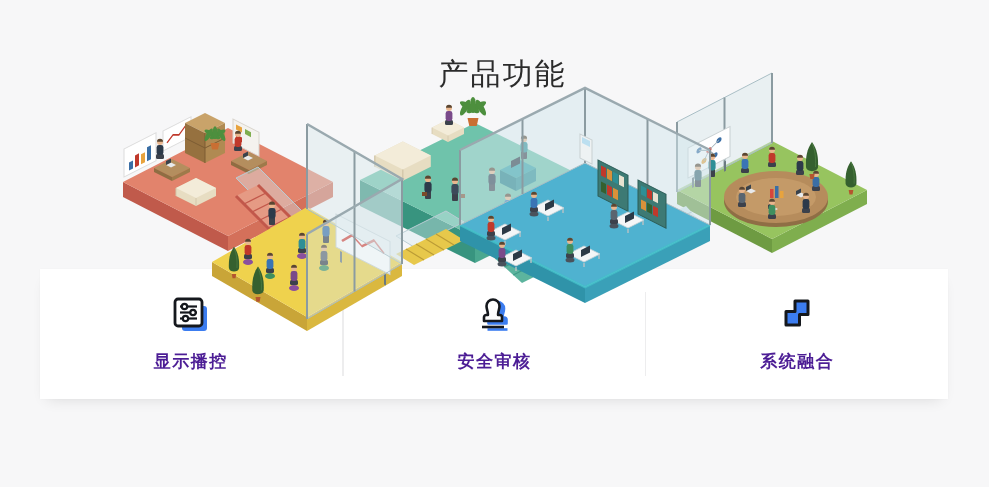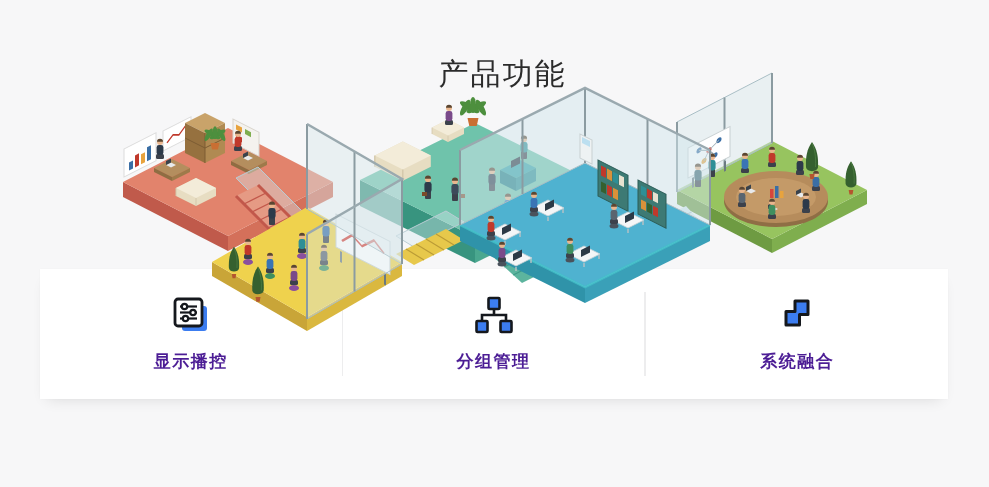--- a/index.html
+++ b/index.html
@@ -360,36 +360,38 @@
             <line x1="11" y1="25.5" x2="28" y2="25.5"></line>
               <circle cx="16.5" cy="25.5" r="2.7"></circle>
           </g>
         </svg>
       </span>
       <span class="flabel">显示播控</span>
     </div>
 
     <div class="divider"></div>
 
+
+    <div class="divider"></div>
+
     <div class="feature">
       <span class="ficon">
         <svg width="44" height="44" viewBox="0 0 44 44">
-          <path d="M22 15 V22 M10 29 V22 H34 V29" fill="none" stroke="#15181d" stroke-width="2.6"></path>
-          <g fill="#3c7df0" stroke="#15181d" stroke-width="2.6">
-            <rect x="16.5" y="5" width="11" height="11" rx="1"></rect>
-            <rect x="4.5" y="28" width="11" height="11" rx="1"></rect>
-            <rect x="28.5" y="28" width="11" height="11" rx="1"></rect>
+          <g transform="translate(4.5,2.5)" fill="#3c7df0" stroke="#3c7df0" stroke-width="2.6" stroke-linejoin="round">
+            <path d="M20 6.5 a6.5 6.5 0 0 1 6.5 6.5 c0 3.5 -1.4 5 -1.4 8 v1 h1.7 a2.2 2.2 0 0 1 2.2 2.2 v3.8 h-18 v-3.8 a2.2 2.2 0 0 1 2.2 -2.2 h1.7 v-1 c0 -3 -1.4 -4.5 -1.4 -8 a6.5 6.5 0 0 1 6.5 -6.5 z"></path>
+            <path d="M10 34 h20" fill="none"></path>
+          </g>
+          <g fill="#fdfdfd" stroke="#15181d" stroke-width="2.6" stroke-linejoin="round">
+            <path d="M20 6.5 a6.5 6.5 0 0 1 6.5 6.5 c0 3.5 -1.4 5 -1.4 8 v1 h1.7 a2.2 2.2 0 0 1 2.2 2.2 v3.8 h-18 v-3.8 a2.2 2.2 0 0 1 2.2 -2.2 h1.7 v-1 c0 -3 -1.4 -4.5 -1.4 -8 a6.5 6.5 0 0 1 6.5 -6.5 z"></path>
+            <path d="M9 34 h22" fill="none"></path>
           </g>
         </svg>
       </span>
-      <span class="flabel">分组管理</span>
+      <span class="flabel">安全审核</span>
     </div>
-
-    <div class="divider"></div>
-
 
     <div class="divider"></div>
 
     <div class="feature">
       <span class="ficon">
         <svg width="44" height="44" viewBox="0 0 44 44">
           <path d="M20 8 H33 V21.5 H24.5 V32 H11 V18.5 H20 Z" fill="#3c7df0" stroke="#15181d" stroke-width="3" stroke-linejoin="round"></path>
         </svg>
       </span>
       <span class="flabel">系统融合</span>

